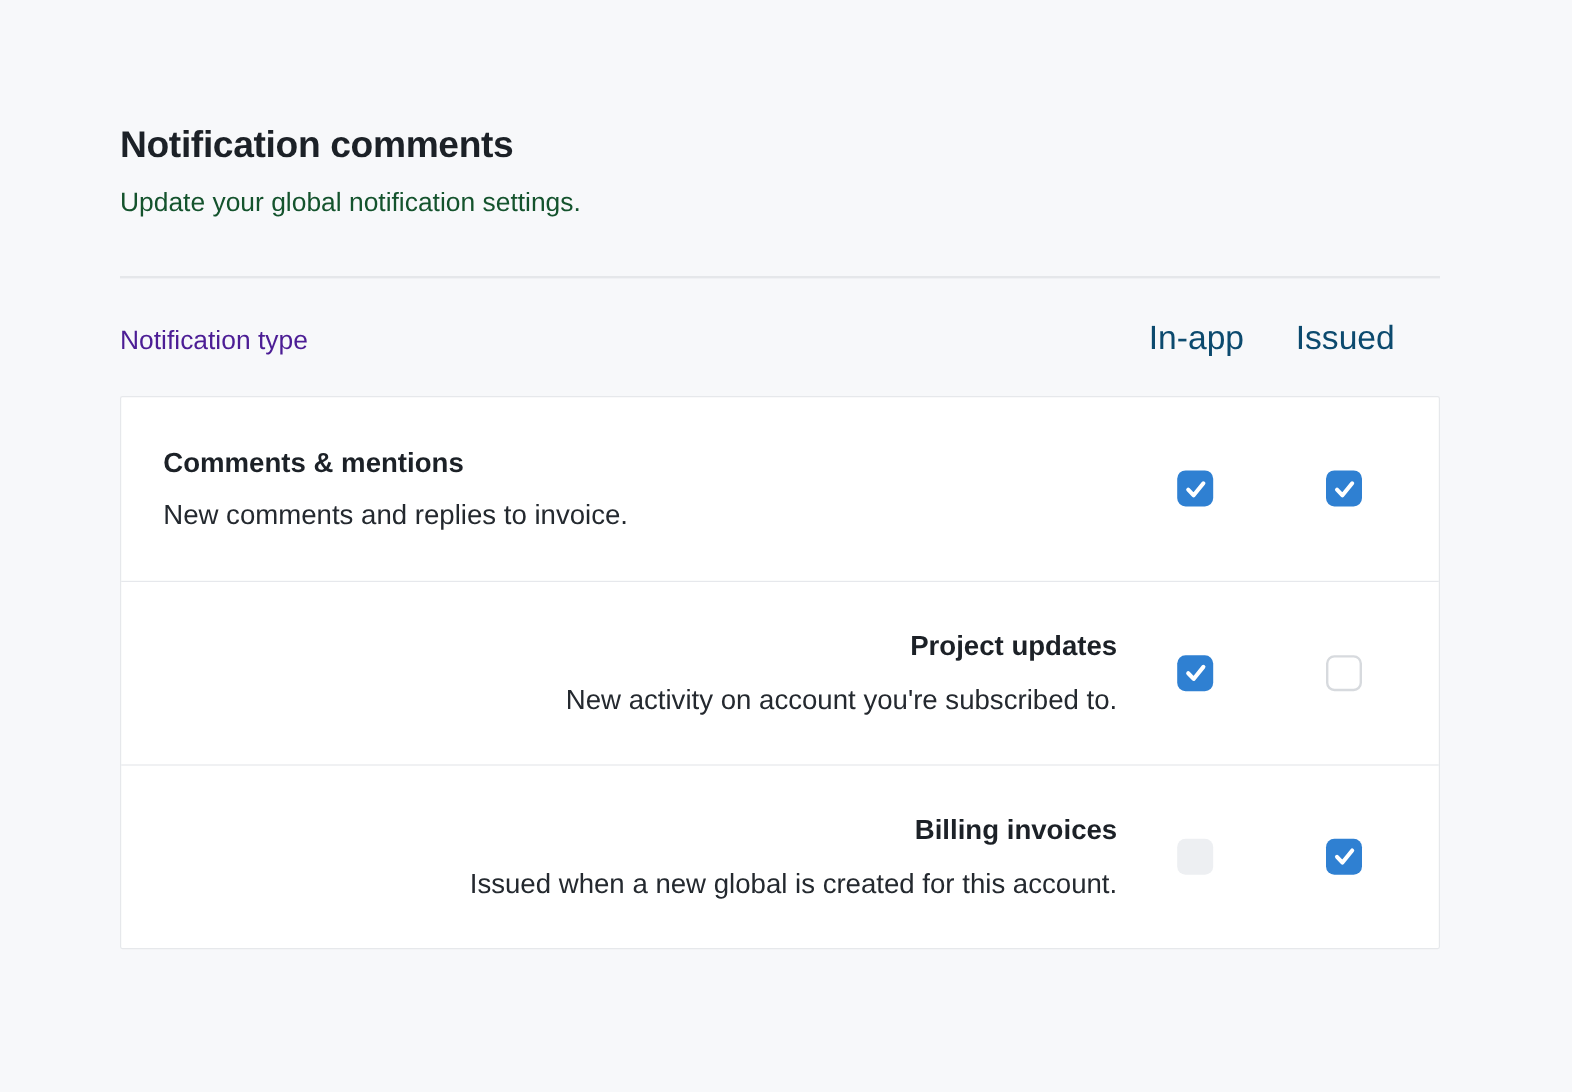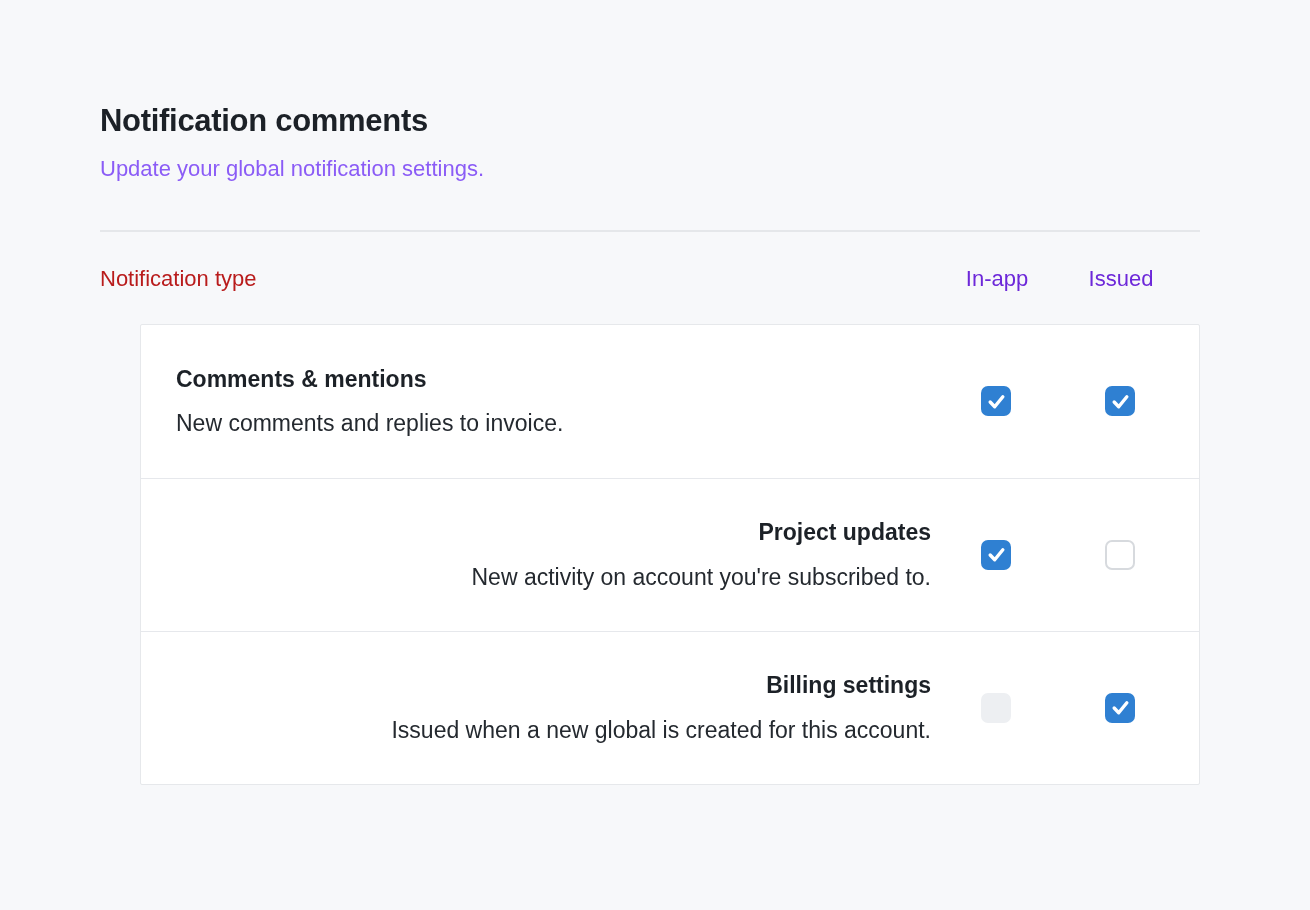--- a/index.html
+++ b/index.html
@@ -17,60 +17,59 @@
   .page-title {
     font-size: 31px;
     font-weight: 700;
     color: #1c2127;
     letter-spacing: -0.3px;
     line-height: 1.2;
   }
   .page-subtitle {
     margin-top: 16px;
     font-size: 22px;
-    color: #8b5cf6;
+    color: #14532d;
     line-height: 1.3;
   }
   .section-divider {
     margin-top: 46px;
     height: 2px;
     background: #e5e7ea;
     border: none;
   }
   .table-header {
     display: flex;
     align-items: baseline;
     margin-top: 34px;
     margin-bottom: 32px;
   }
   .type-header {
     flex: 1;
     font-size: 22px;
-    color: #b91c1c;
+    color: #4c1d95;
   }
   .controls-cols {
     display: flex;
     gap: 34px;
     padding-right: 34px;
   }
   .controls-cols .col {
     width: 90px;
     display: flex;
     justify-content: center;
     align-items: center;
   }
   .col-header-label {
-    font-size: 22px;
-    color: #6d28d9;
+    font-size: 28px;
+    color: #0c4a6e;
   }
   .card {
     background: #ffffff;
     border: 1px solid #e6e8eb;
     border-radius: 2px;
-    margin-left: 40px;
   }
   .row {
     display: flex;
     align-items: center;
     min-height: 153px;
     padding-left: 35px;
   }
   .row + .row { border-top: 1px solid #e6e8ec; text-align: right; }
   .row-text { flex: 1; padding-right: 20px; }
   .row-title {
@@ -169,21 +168,21 @@
         <div class="col">
           <div class="checkbox" data-state="unchecked">
             
           </div>
         </div>
       </div>
     </div>
 
     <div class="row">
       <div class="row-text">
-        <div class="row-title">Billing settings</div>
+        <div class="row-title">Billing invoices</div>
         <div class="row-desc">Issued when a new global is created for this account.</div>
       </div>
       <div class="controls-cols">
         <div class="col">
           <div class="checkbox" data-state="disabled">
             
           </div>
         </div>
         <div class="col">
           <div class="checkbox" data-state="checked">

